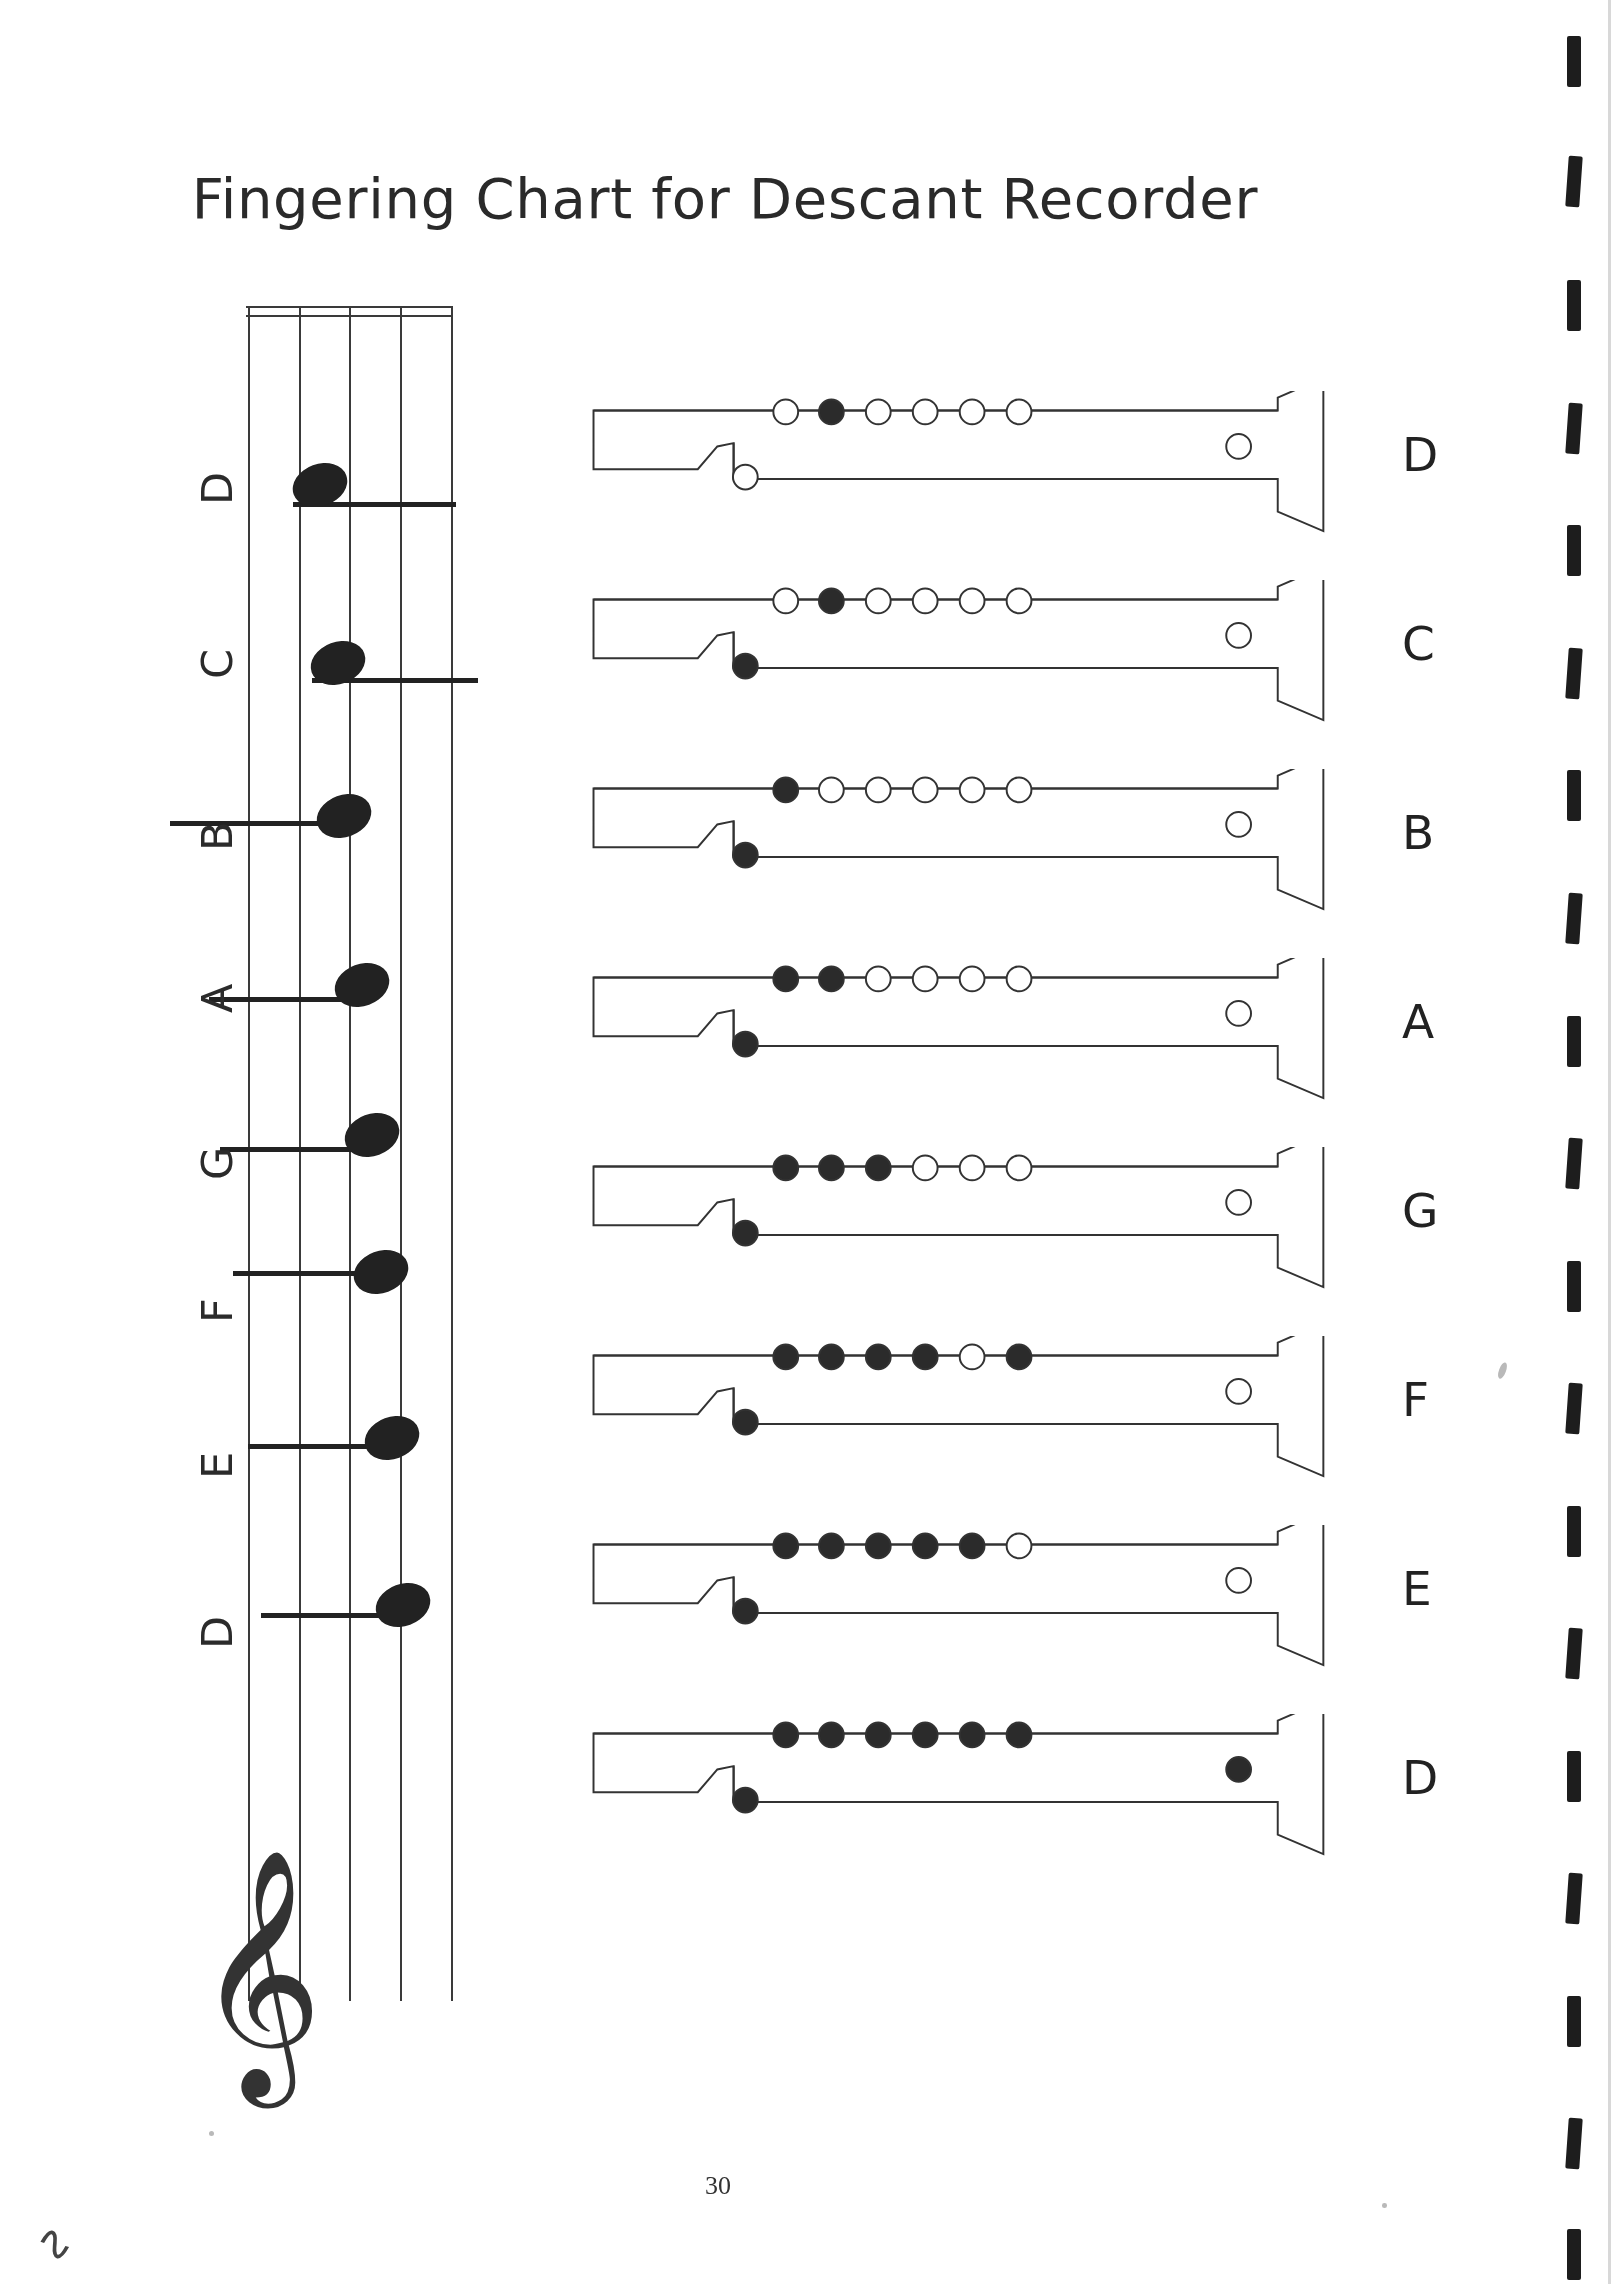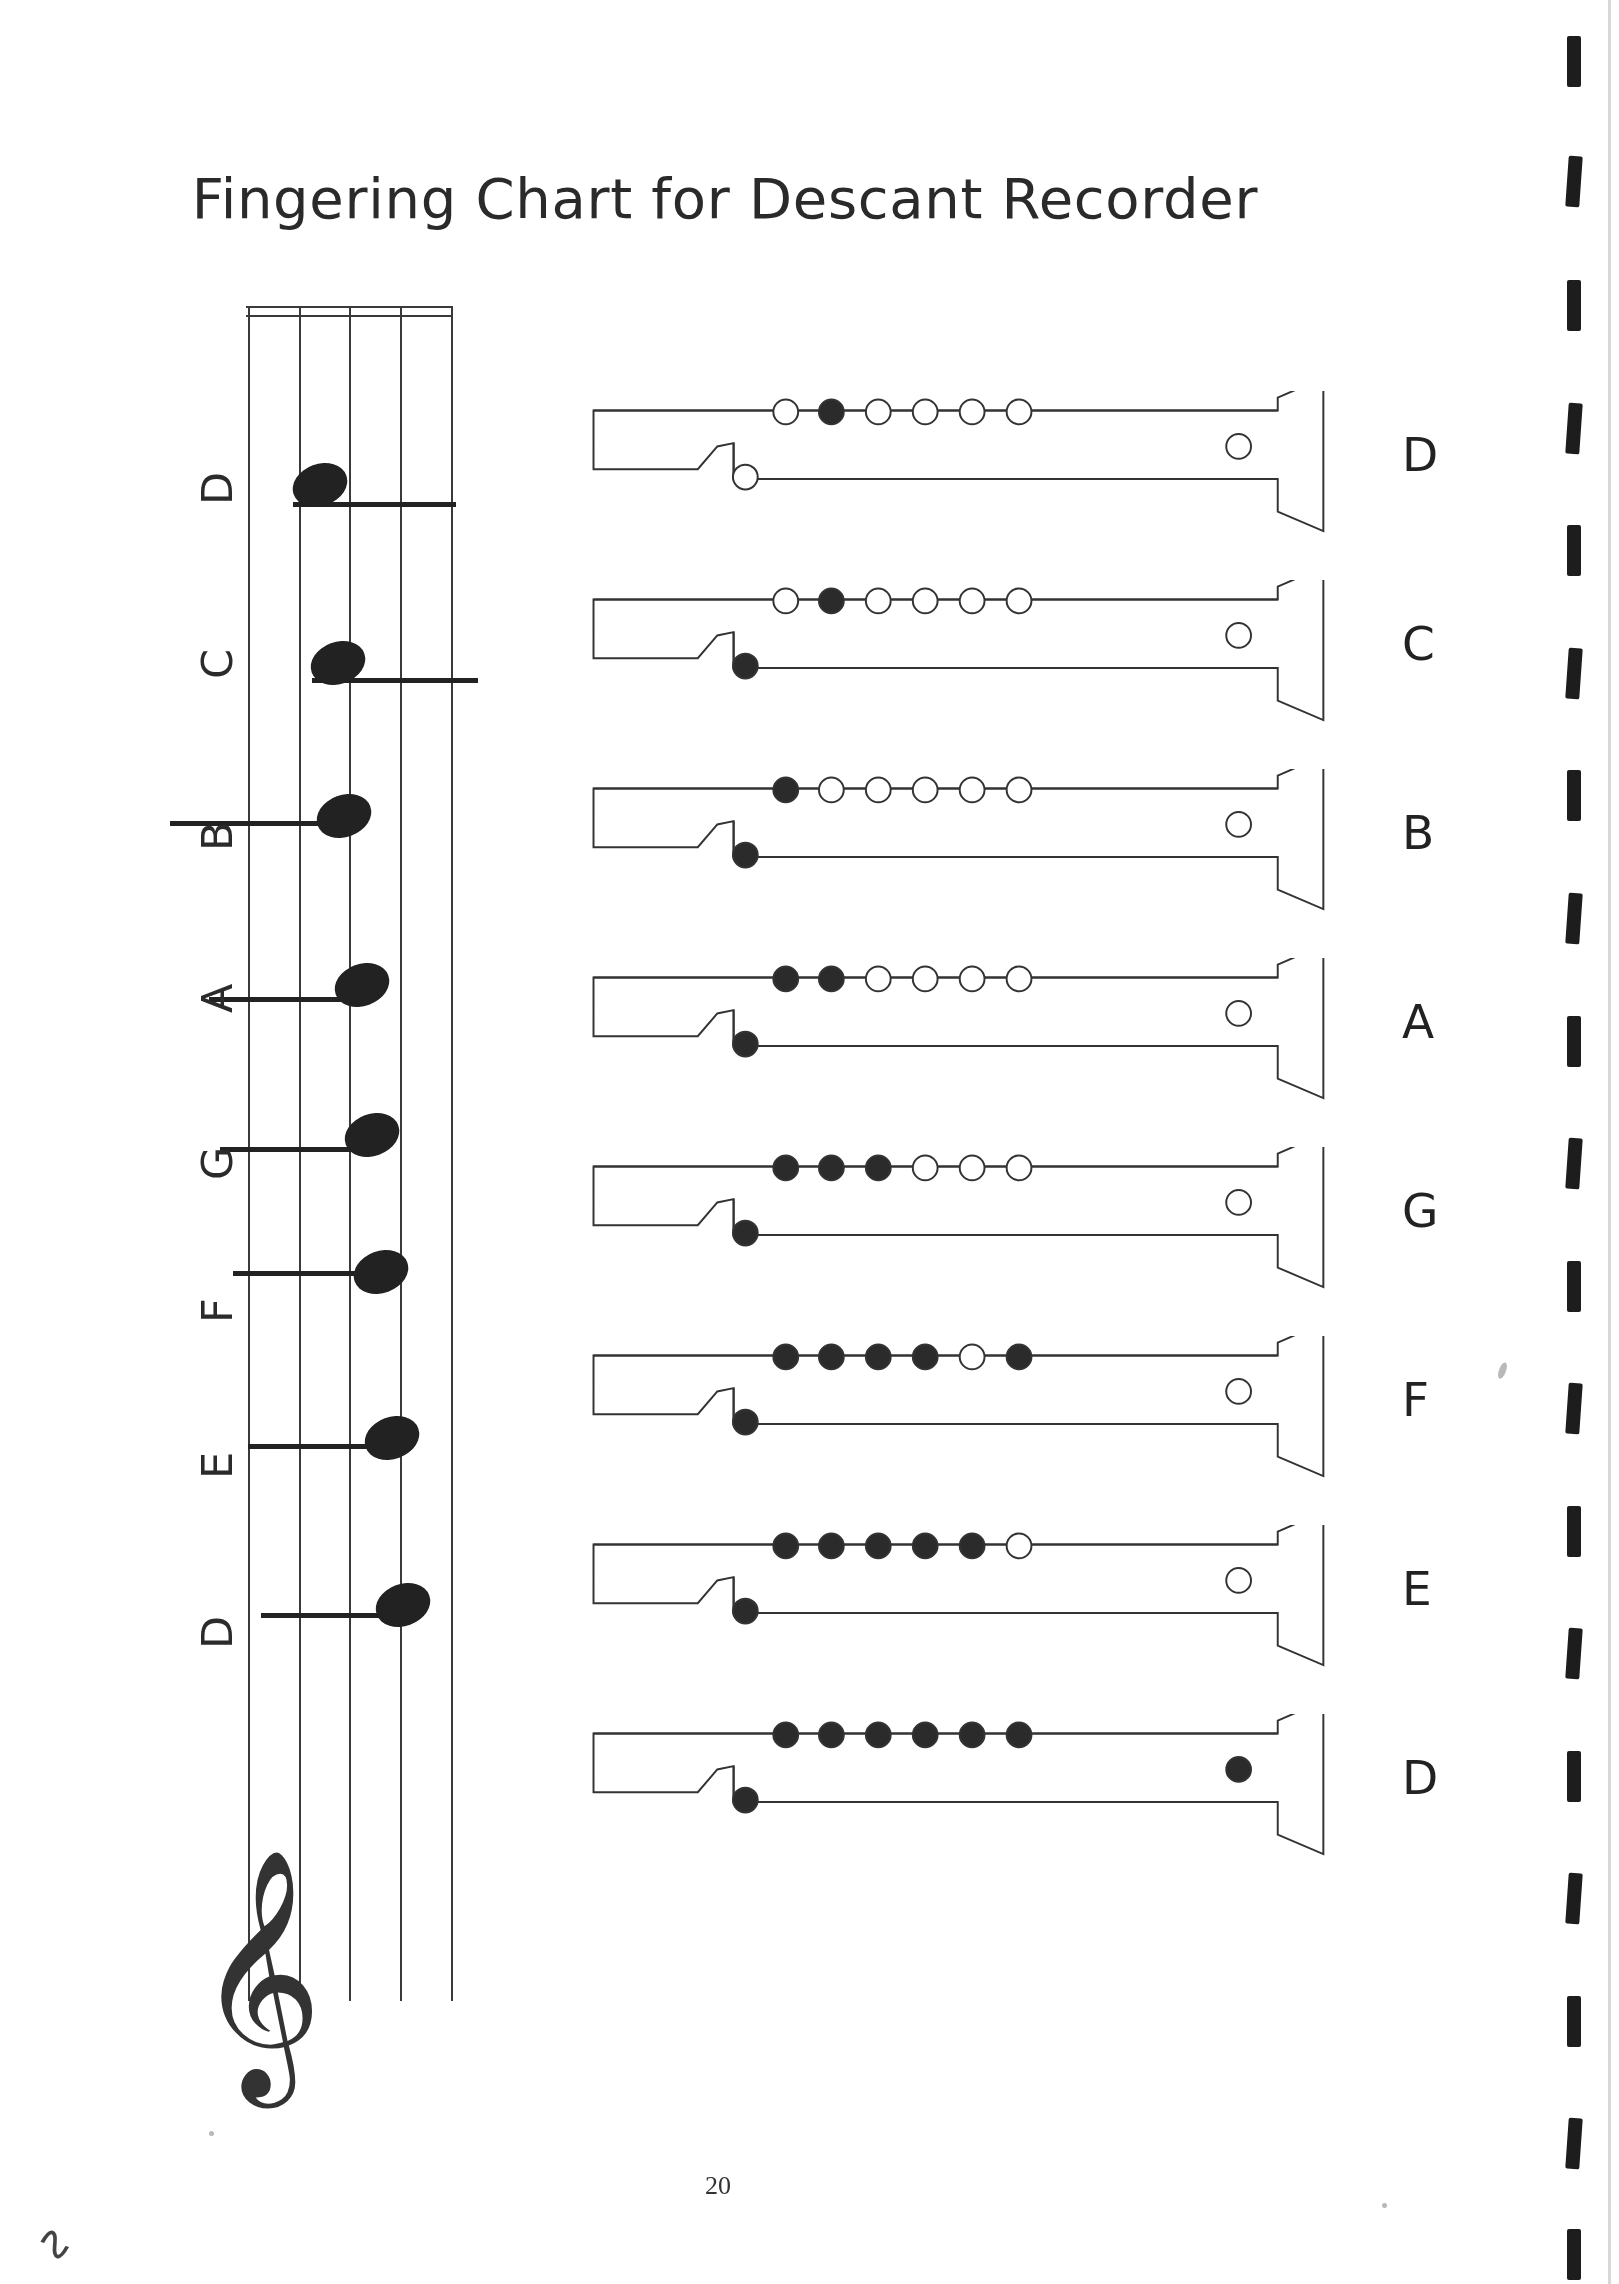--- a/index.html
+++ b/index.html
@@ -372,21 +372,21 @@
         <circle class="h h4" cx="591" cy="32" r="19" stroke="#333" stroke-width="3" fill="#2b2b2b"></circle>
         <circle class="h h5" cx="663" cy="32" r="19" stroke="#333" stroke-width="3" fill="#2b2b2b"></circle>
       </g>
       <circle class="thumb" cx="243" cy="132" r="19" stroke="#333" stroke-width="3" fill="#2b2b2b"></circle>
       <circle class="bell" cx="1000" cy="85" r="19" stroke="#333" stroke-width="3" fill="#2b2b2b"></circle>
     </svg>
     <div class="row-note">D</div>
   </div>
 </div>
 
-<div id="page-number">20</div>
+<div id="page-number">30</div>
 
 <div id="binding">
   <div id="binding-edge"></div>
   <div class="binding-mark" style="top:36px;"></div>
   <div class="binding-mark tilt" style="top:156px;"></div>
   <div class="binding-mark" style="top:280px;"></div>
   <div class="binding-mark tilt" style="top:403px;"></div>
   <div class="binding-mark" style="top:525px;"></div>
   <div class="binding-mark tilt" style="top:648px;"></div>
   <div class="binding-mark" style="top:770px;"></div>

